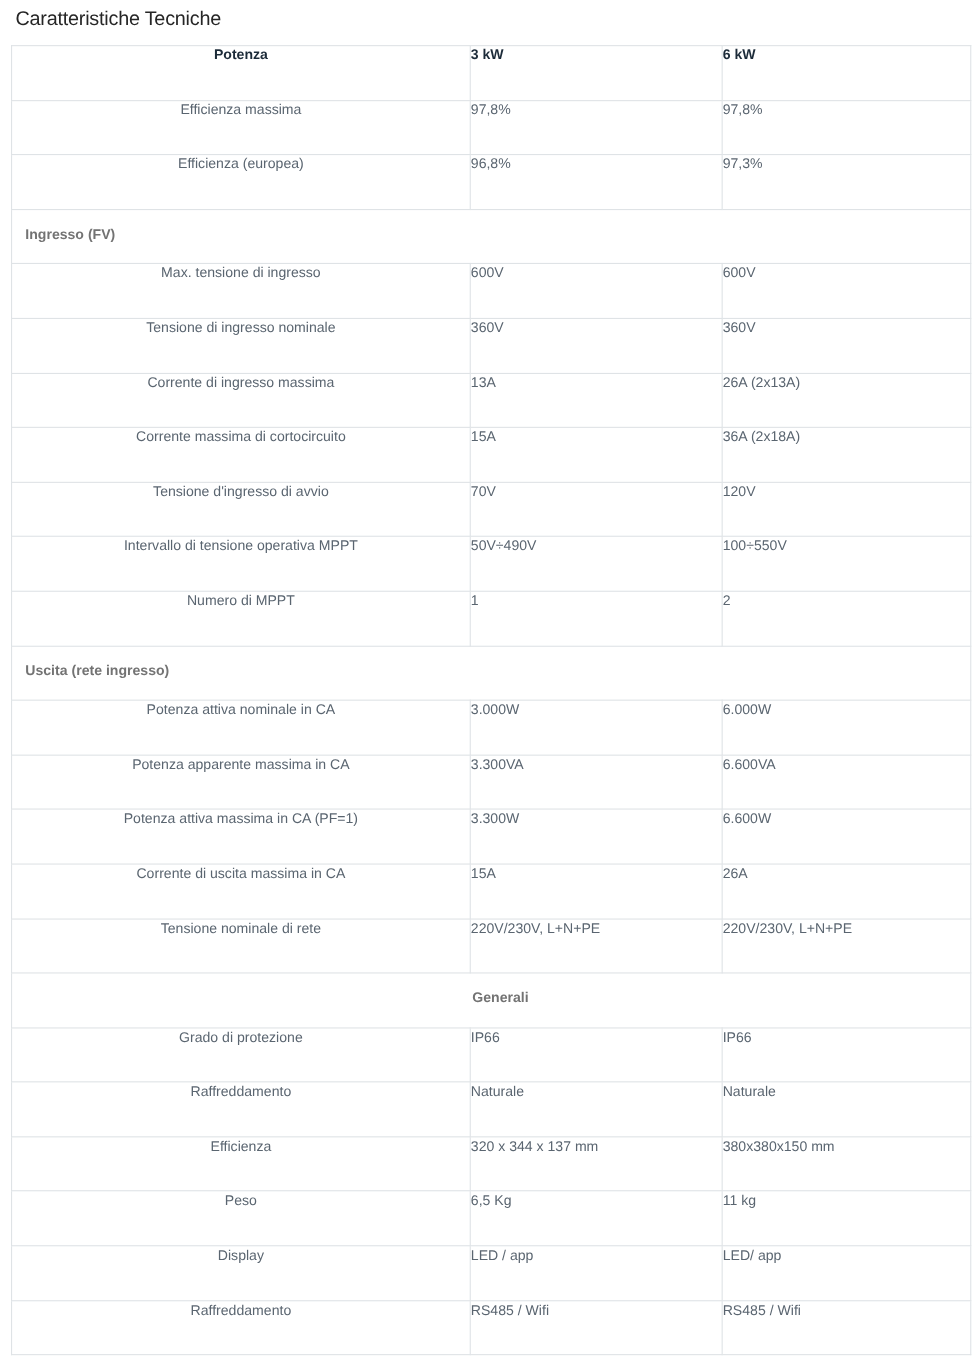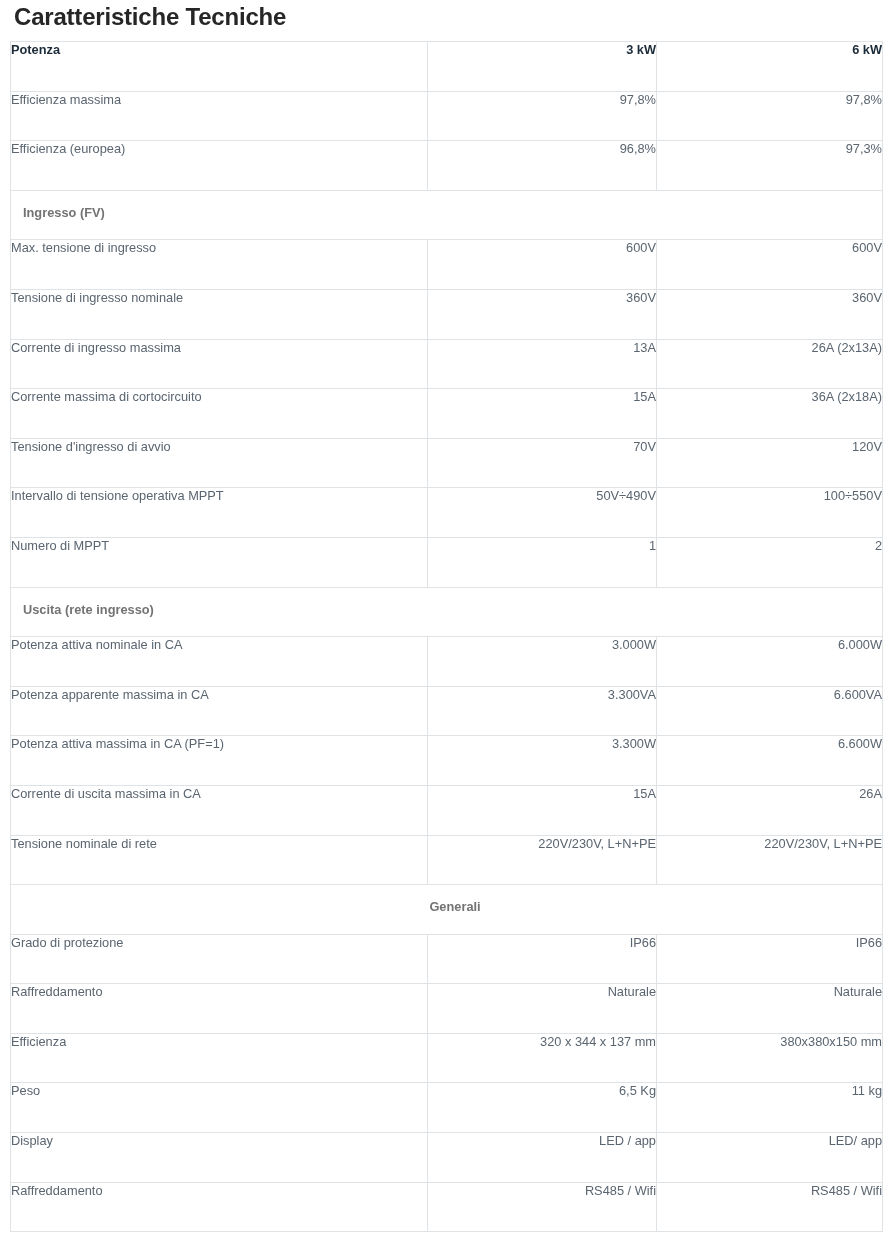--- a/index.html
+++ b/index.html
@@ -16,22 +16,22 @@
   .page {
     position: relative;
     width: 891px;
     height: 1237px;
     box-sizing: border-box;
   }
   .page-title {
     position: absolute;
     left: 14px;
     top: 2px;
-    font-size: 24px;
-    font-weight: bold;
+    font-size: 18px;
+    font-weight: normal;
     color: #262626;
     letter-spacing: -0.2px;
     line-height: 30px;
     white-space: nowrap;
   }
   .spec-table {
     position: absolute;
     left: 10px;
     top: 41px;
     width: 872px;
@@ -49,25 +49,25 @@
     border: 1px solid #dfe3e6;
     padding: 0;
     vertical-align: top;
     font-size: 12.8px;
     line-height: 16px;
     color: #5a6570;
     font-weight: normal;
     box-sizing: border-box;
   }
   .cell-label {
+    text-align: center;
+    padding: 14px 0 0 12px;
+  }
+  .cell-value {
     text-align: left;
-    padding: 14px 0 0 12px;
-  }
-  .cell-value {
-    text-align: right;
     padding: 14px 4px 0 4px;
   }
   
   tr.head-row td {
     color: #1c2b39;
     font-weight: bold;
   }
   
   td.section-cell {
     text-align: left;

